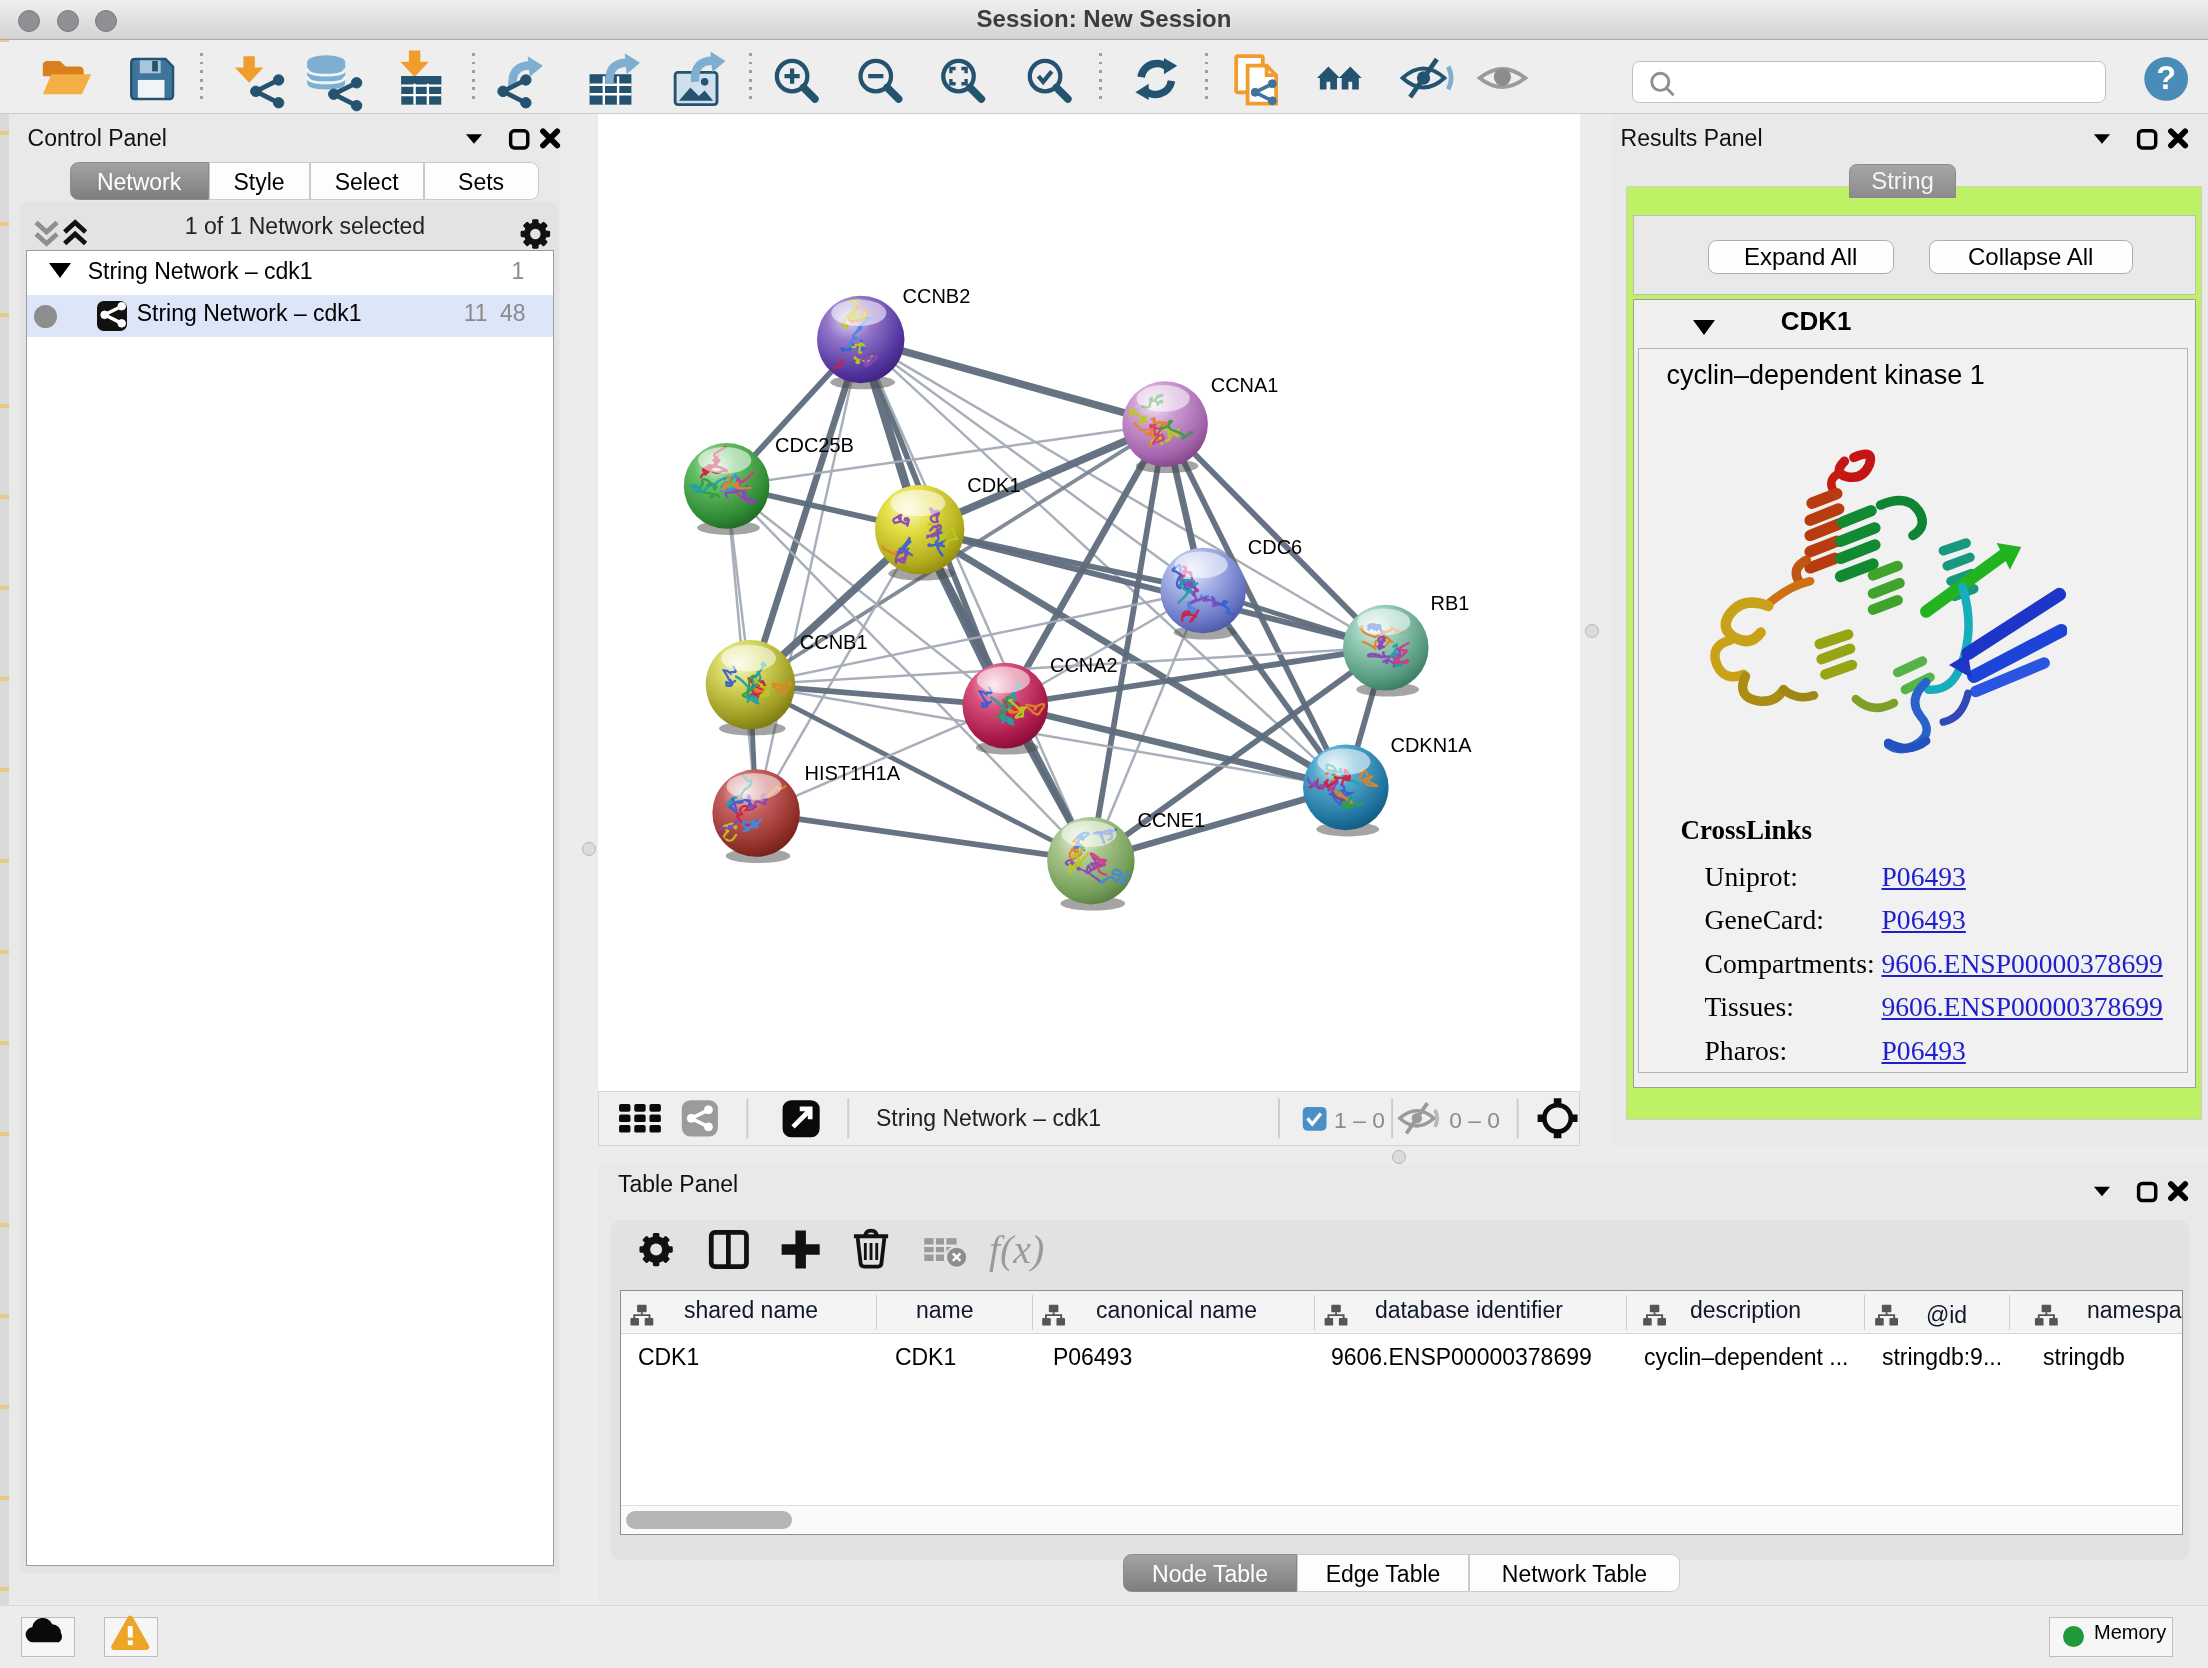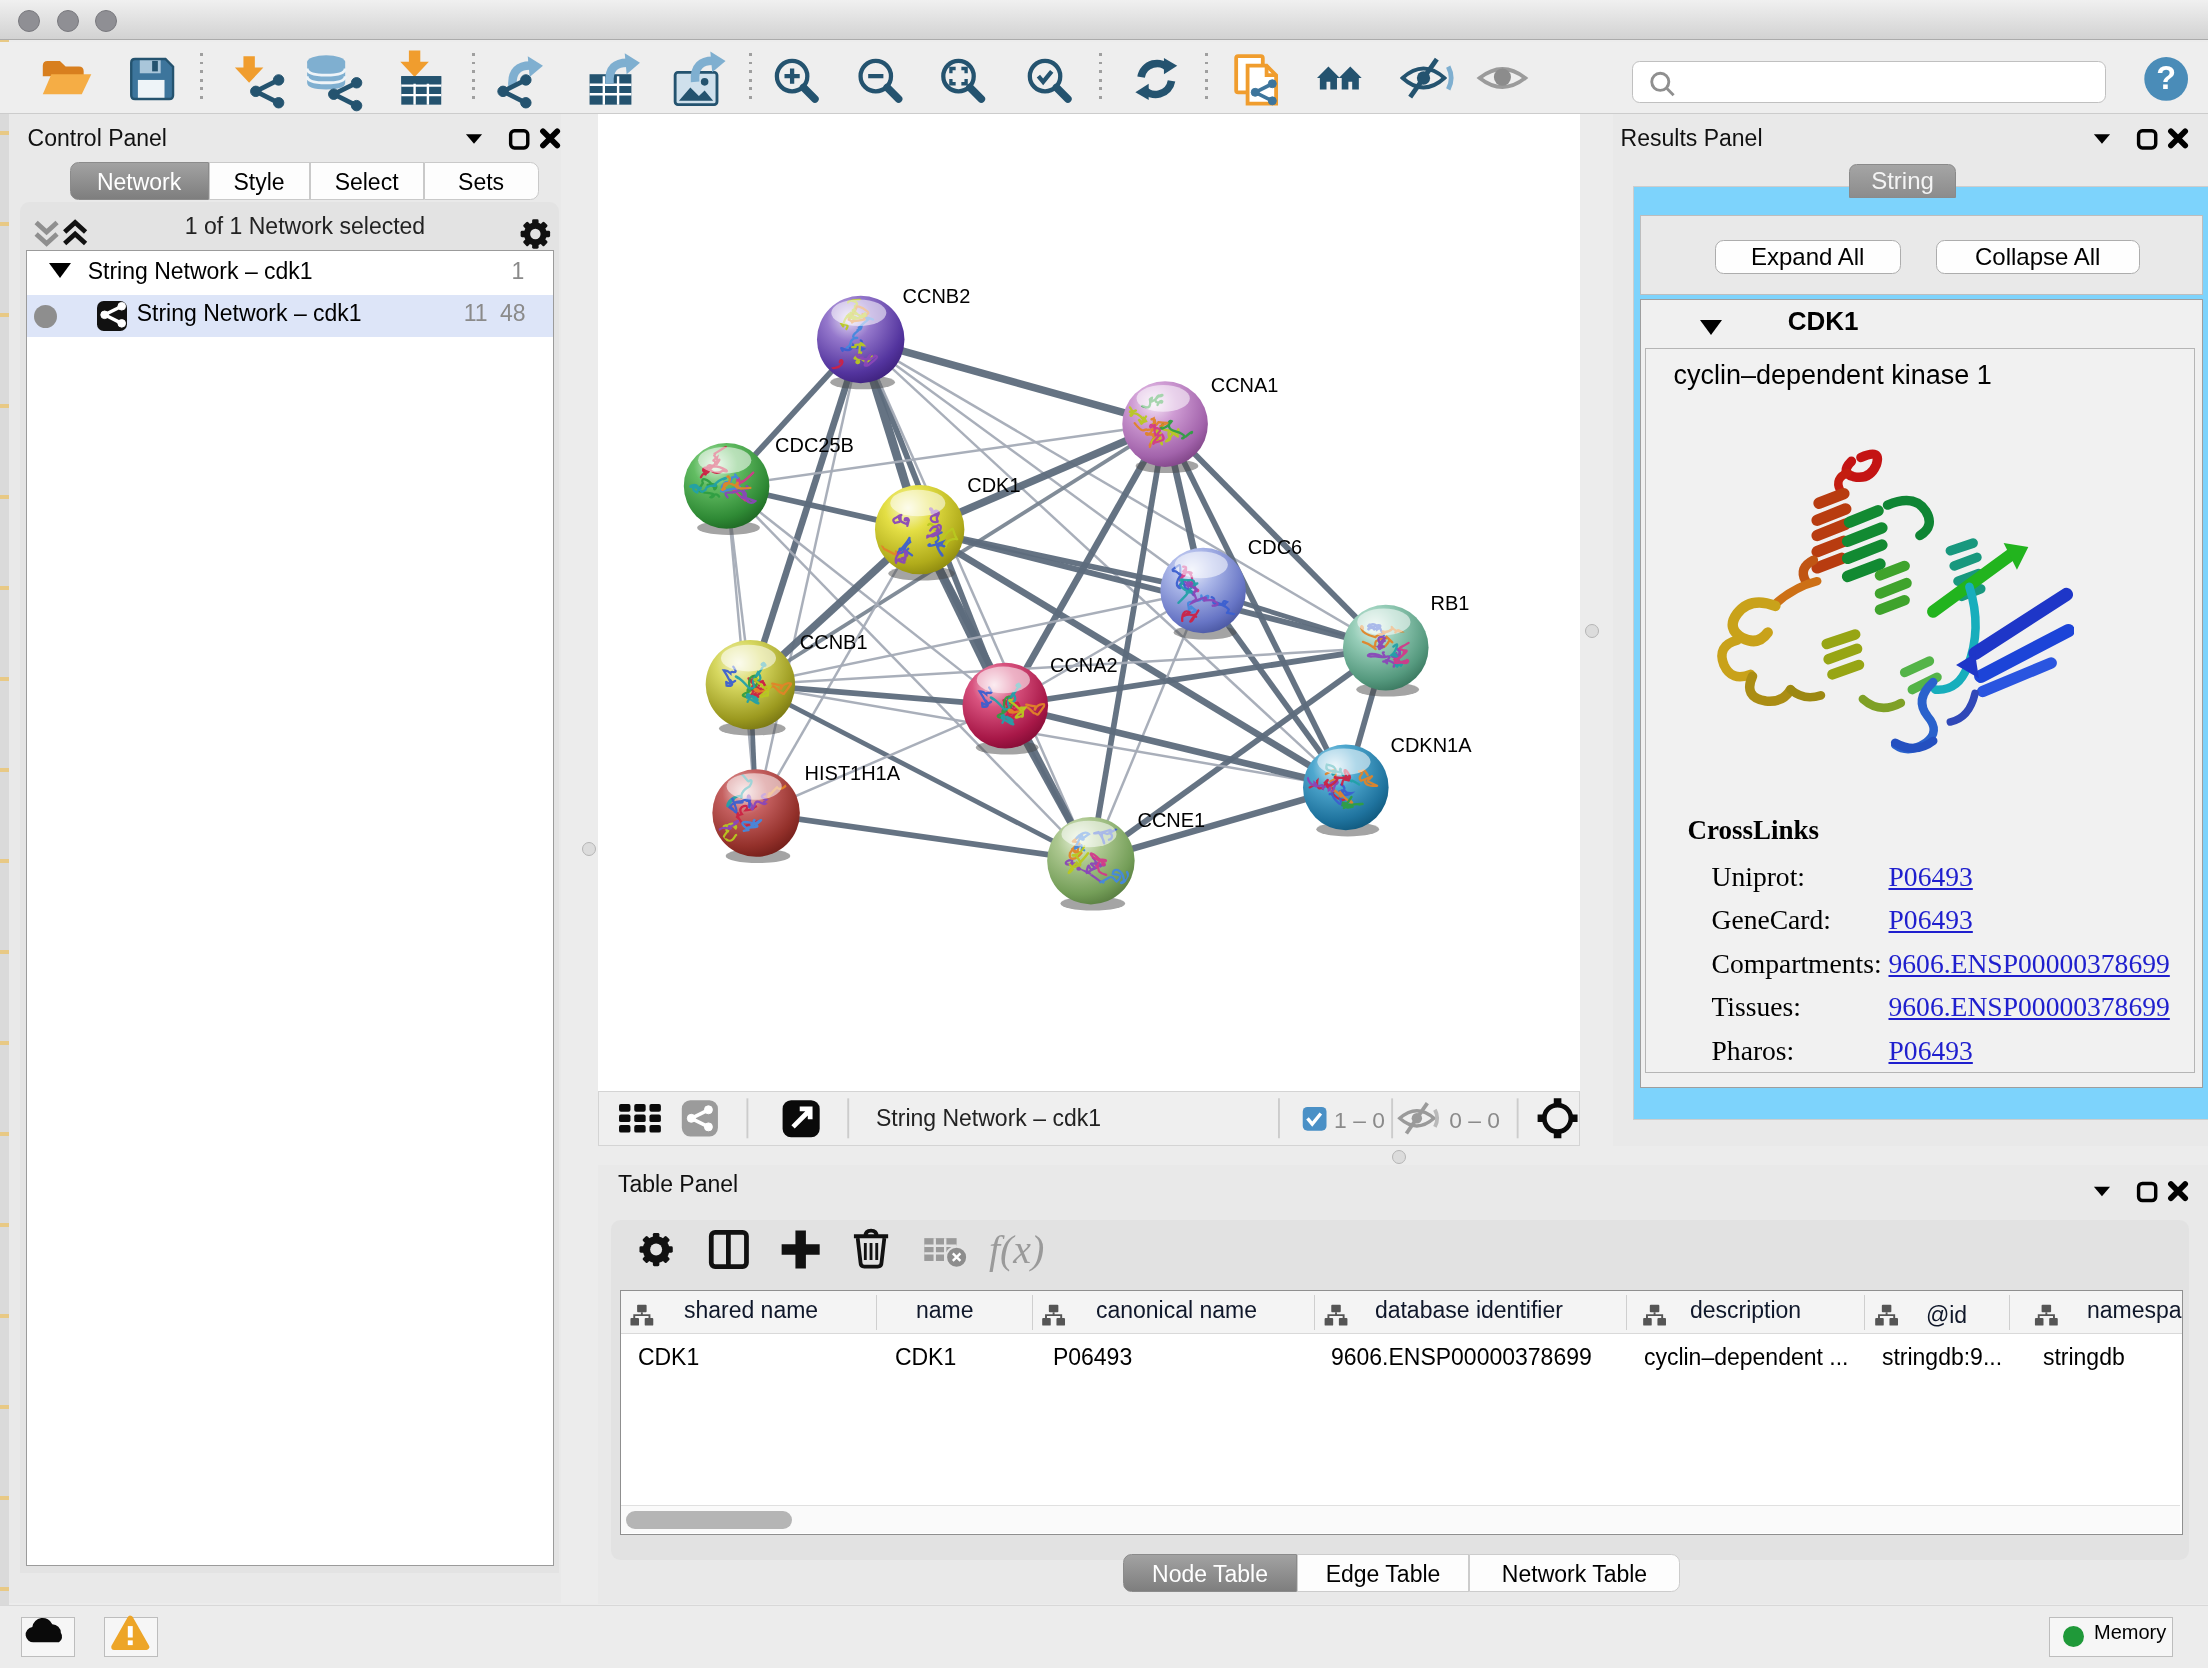--- a/index.html
+++ b/index.html
@@ -28,21 +28,21 @@
   background:#e3e3e3; border-radius:9.5px 9.5px 0 0; }
 #nethead { position:absolute; left:0; top:0; width:100%; height:48px; font-size:23px; color:#222; }
 #netlist { position:absolute; left:5.7px; top:48px; width:528px; height:1316px; background:#fff; border:1.9px solid #9b9b9b; }
 .lrow { position:absolute; left:0; width:100%; height:42px; font-size:23px; color:#000; }
 
 #netwin { left:598px; top:114px; width:982px; height:1032px; background:#fff; }
 #netbar { position:absolute; left:0; top:977px; width:982px; height:55px; background:#efefef;
   border:1.9px solid #d4d4d4; }
 
 #rpanel { left:1613px; top:114px; width:595px; height:1032px; background:#e9e9e9; }
-#rtabbox { position:absolute; left:20px; top:72px; width:576px; height:934px; background:#7dd3fc;
+#rtabbox { position:absolute; left:13px; top:72px; width:576px; height:934px; background:#bef264;
   border:1.9px solid #cdcdcd; }
 #stringtab { position:absolute; z-index:5; left:236px; top:50px; width:107px; height:34px;
   background:linear-gradient(#a5a5a5,#8c8c8c); border:1px solid #8a8a8a; border-radius:7.6px 7.6px 0 0;
   color:#f4f4f4; font-size:24px; text-align:center; line-height:32px; }
 #expbox { position:absolute; left:5.7px; top:27.6px; width:563px; height:80px; background:#e9e9e9; border:1.9px solid #bdbdbd; }
 .rbtn { position:absolute; top:24px; height:34px; background:#fefefe; border:1px solid #adadad;
   border-radius:8.6px; font-size:24px; text-align:center; color:#000; }
 #cdkbox { position:absolute; left:5.7px; top:112px; width:563px; height:789px; background:#f0f0f0; border:1.9px solid #9e9e9e; }
 #cdkwhite { position:absolute; left:4.8px; top:48px; width:550px; height:725px; background:#f1f1f1; border:1.9px solid #b5b5b5;text-decoration:underline; }
 .serif { font-family:"Liberation Serif", serif; }
@@ -67,20 +67,21 @@
 </style>
 </head>
 <body>
 
 <div class="abs" style="left:0;top:0;width:8.6px;height:1668px;background:repeating-linear-gradient(to bottom,#dadada 0 40px,#e8c985 40px 44px,#dadada 44px 91px);"></div>
 
 <div class="abs" id="titlebar">
   <div class="tl" style="left:18px;"></div>
   <div class="tl" style="left:57px;"></div>
   <div class="tl" style="left:95px;"></div>
+  <div id="title">Session: New Session</div>
 </div>
 
 <div class="abs" id="toolbar">
   <div id="tbicons"></div>
   <div class="tsep" style="left:200px;"></div>
   <div class="tsep" style="left:472px;"></div>
   <div class="tsep" style="left:749px;"></div>
   <div class="tsep" style="left:1099px;"></div>
   <div class="tsep" style="left:1205px;"></div>
   <div id="searchbox"></div>

